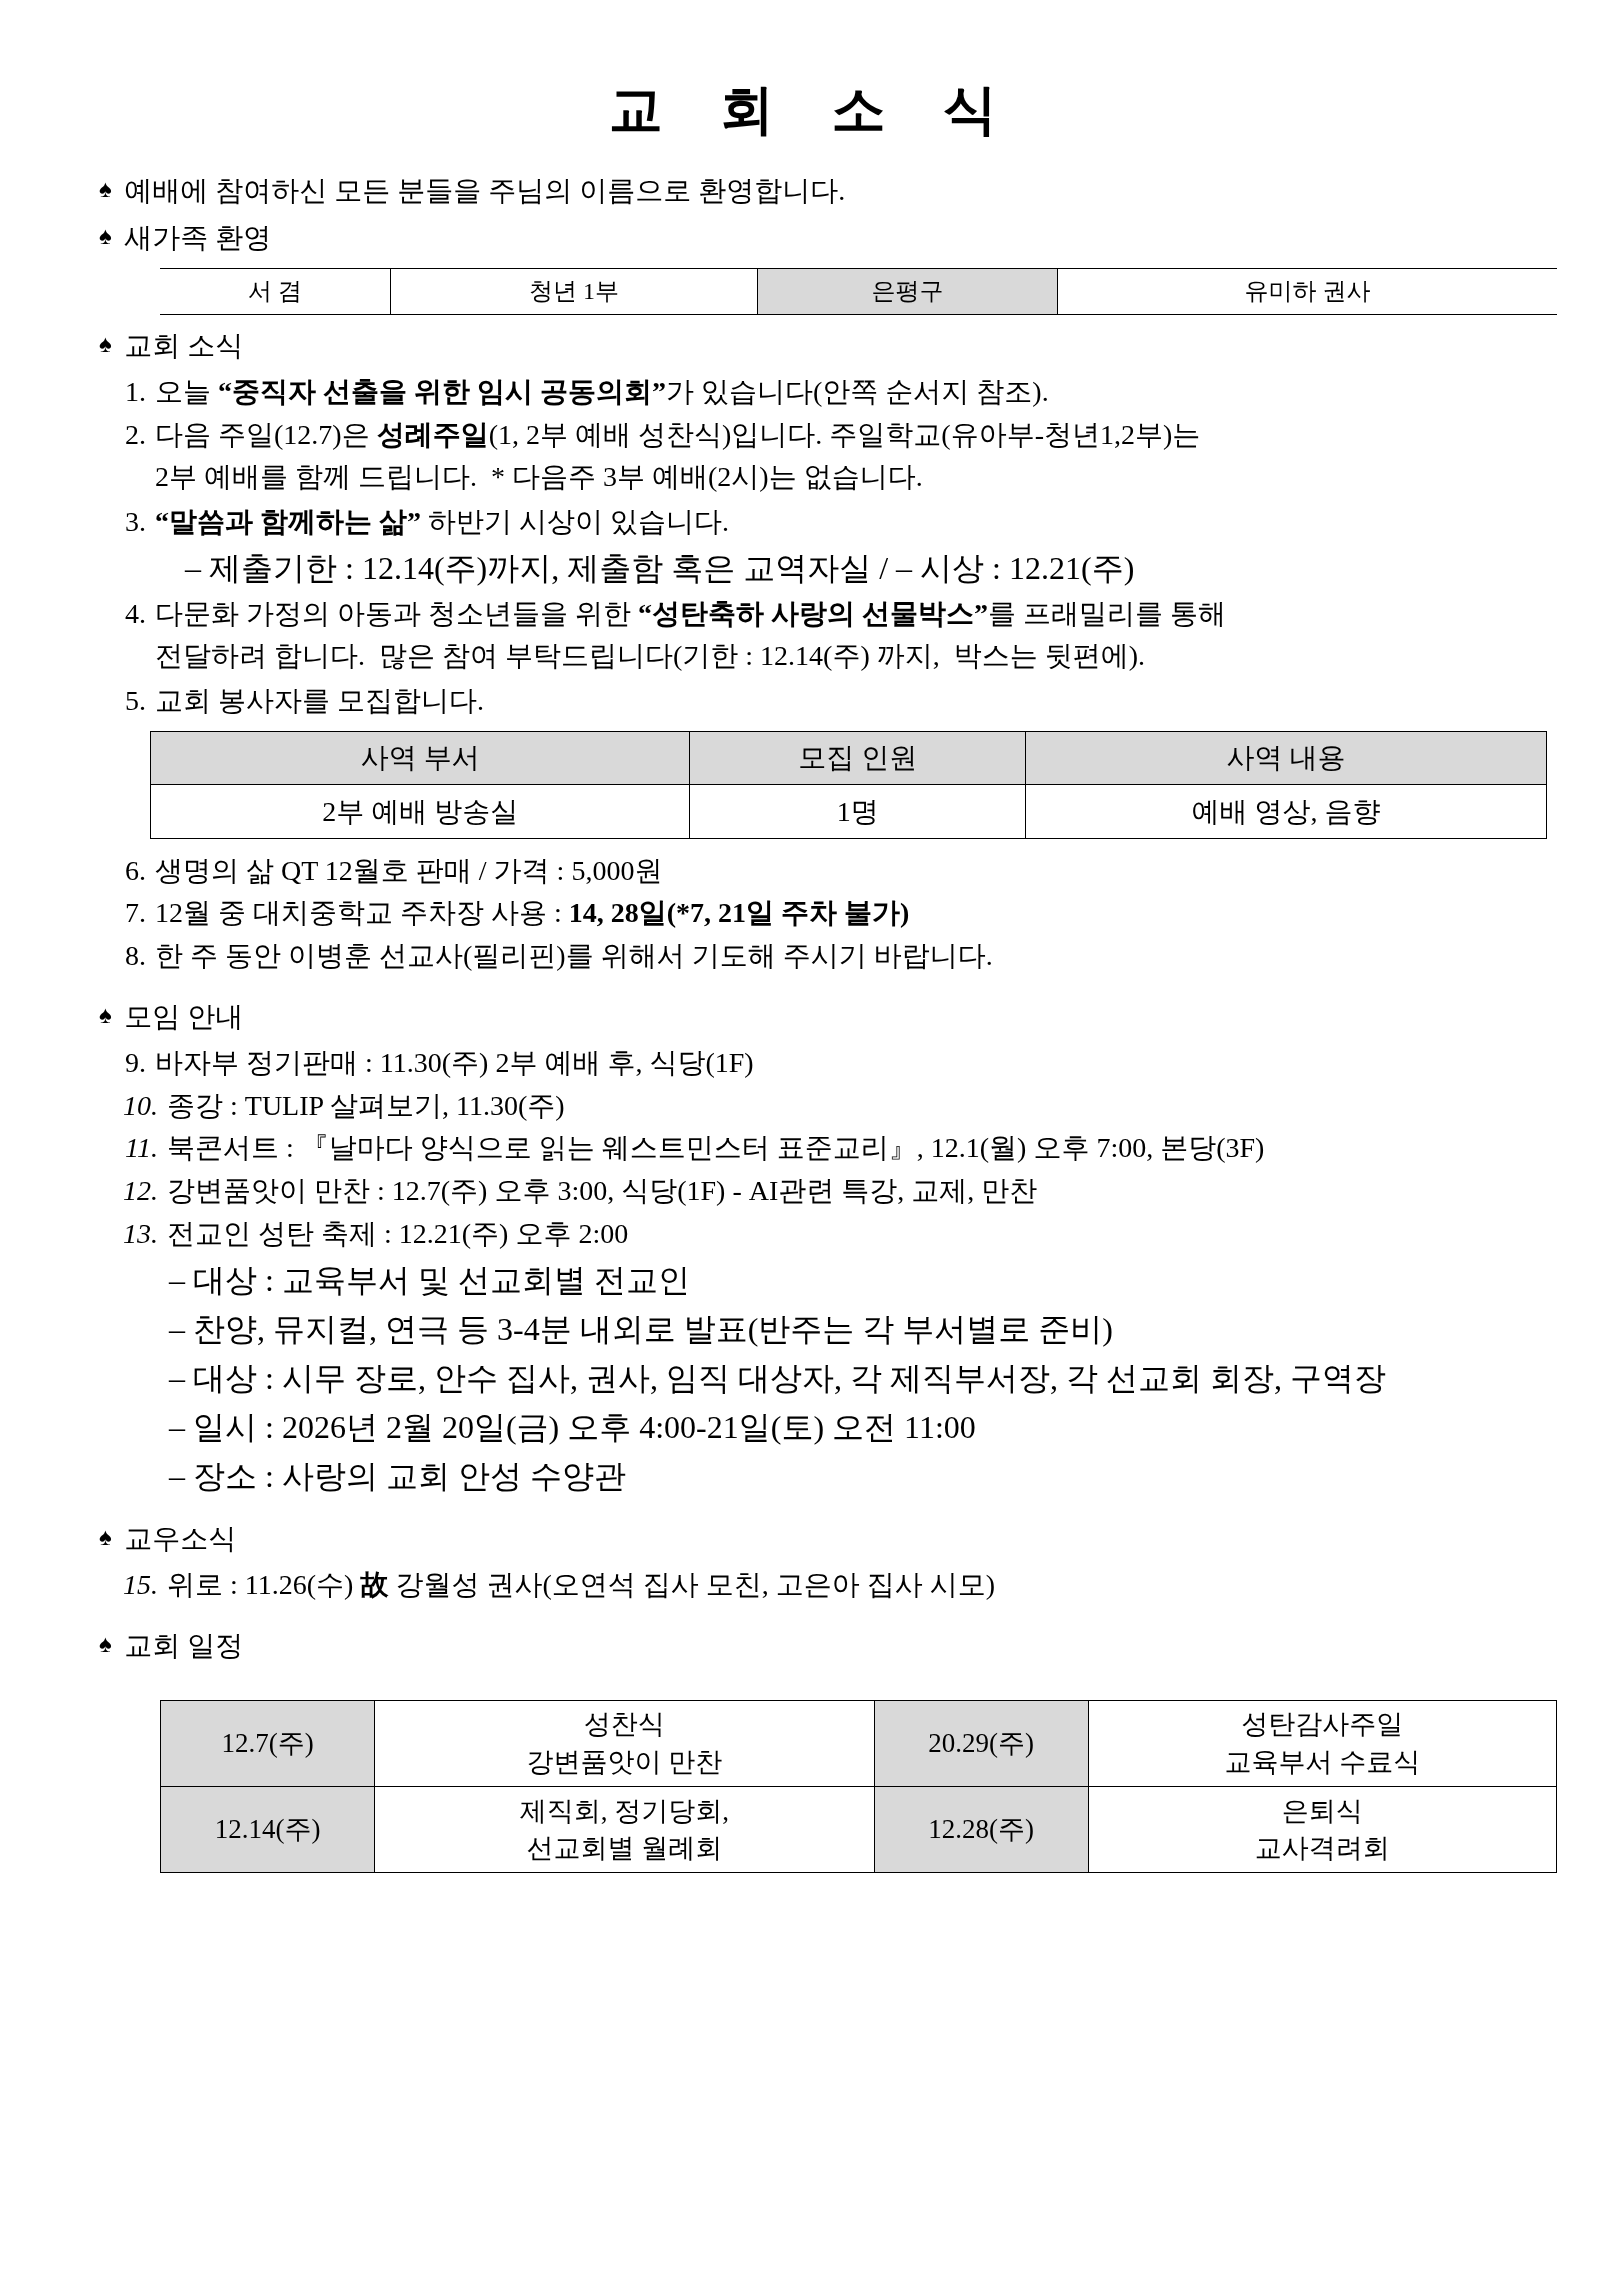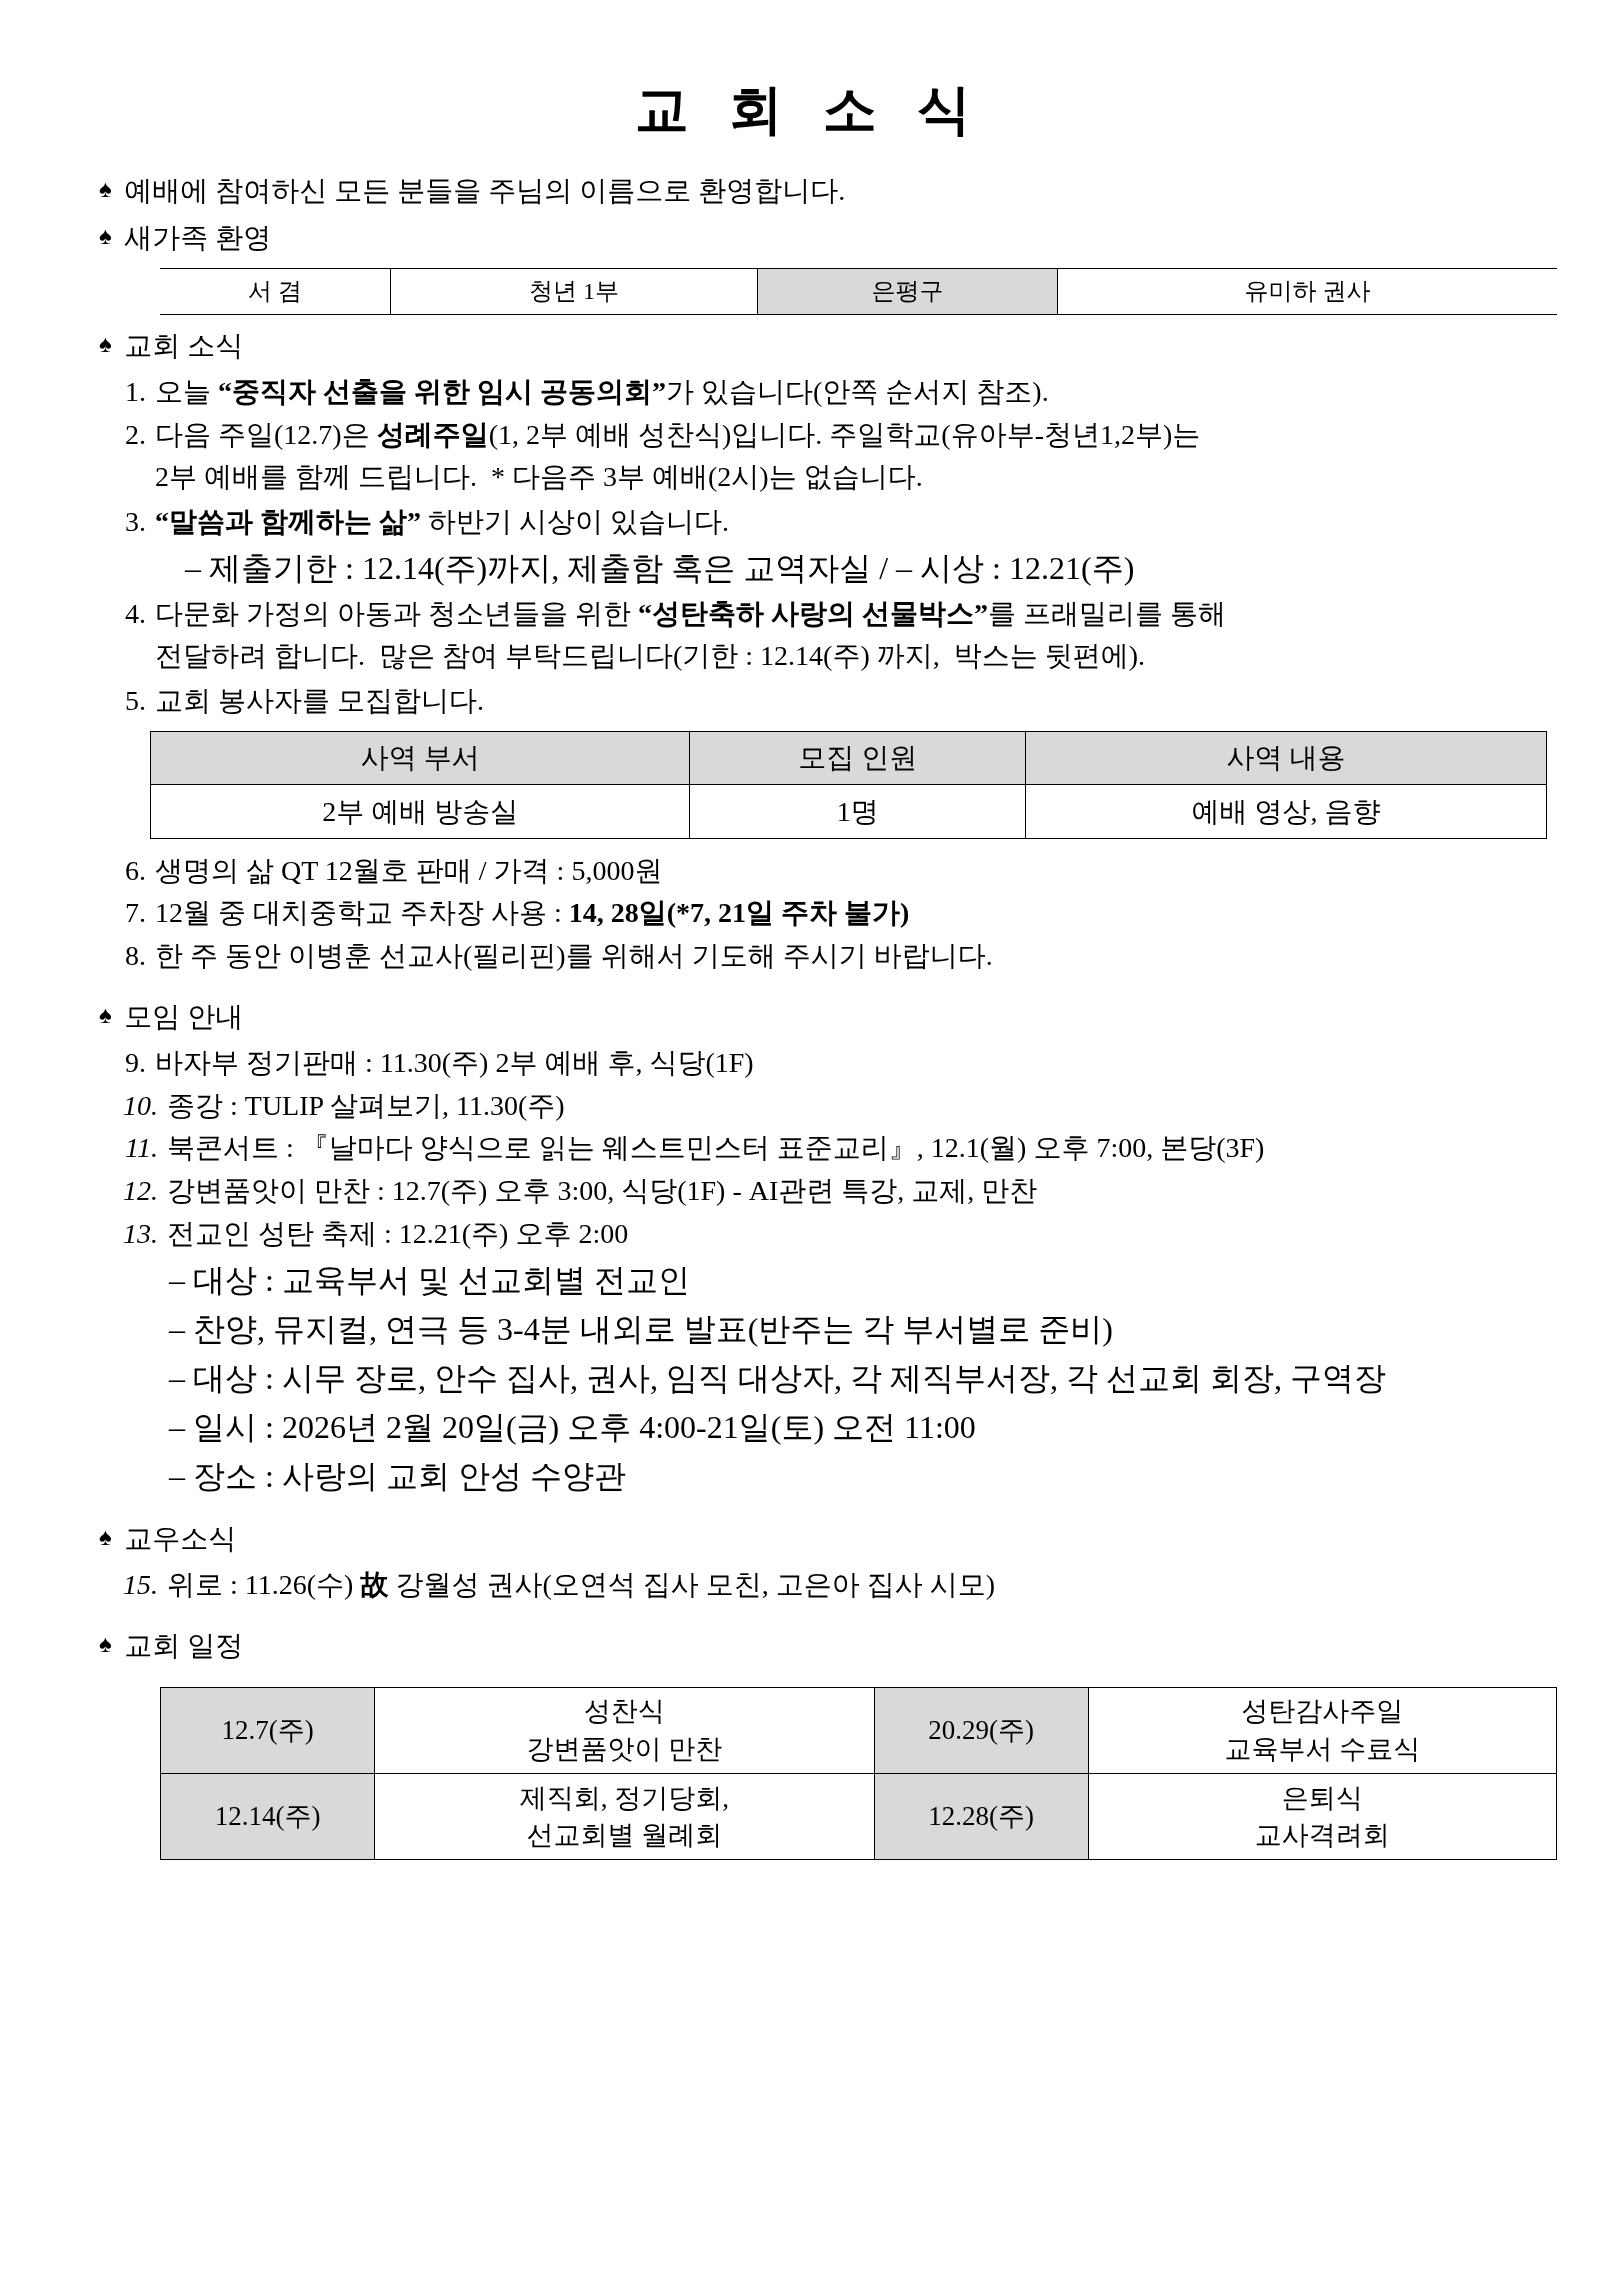--- a/index.html
+++ b/index.html
@@ -18,21 +18,21 @@
     min-height: 2293px;
     box-sizing: border-box;
     padding: 54px 99px 36px 99px;
   }
   .doc-title {
     text-align: center;
     font-size: 54px;
     font-weight: bold;
     letter-spacing: 12.5px;
     margin: 19.7px 0 23px 0;
-    font-family: Liberation Sans, sans-serif;
+    font-family: Liberation Mono, monospace;
   }
   .line {
     font-size: 28px;
     line-height: 1.52;
     margin: 0 0 1.8px 0;
     white-space: pre-wrap;
   }
   .bullet-line {
     font-size: 28px;
     line-height: 1.5;
@@ -106,21 +106,21 @@
     font-size: 28px;
     padding: 7.2px 3.6px;
     font-weight: normal;
   }
   table.volunteer th {
     background: #d9d9d9;
   }
   table.schedule {
     margin-left: 61px;
     width: 1397px;
-    margin-top: 20px;
+    margin-top: 33px;
   }
   table.schedule td {
     border: 0.9px solid #000;
     text-align: center;
     font-size: 27px;
     padding: 5.4px 3.6px;
     line-height: 1.38;
   }
   table.schedule td.date {
     background: #d9d9d9;

